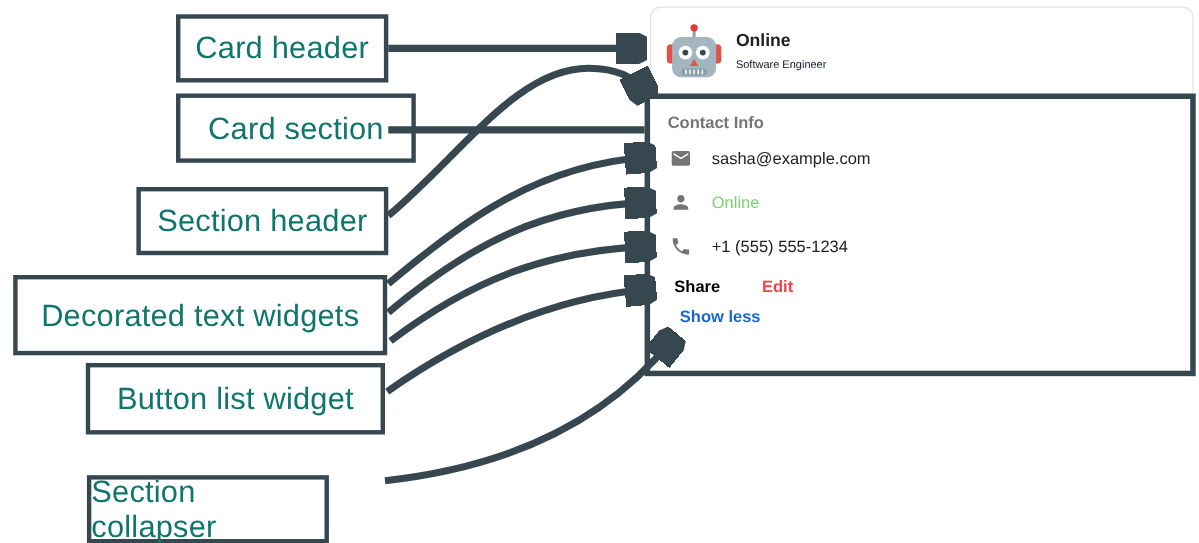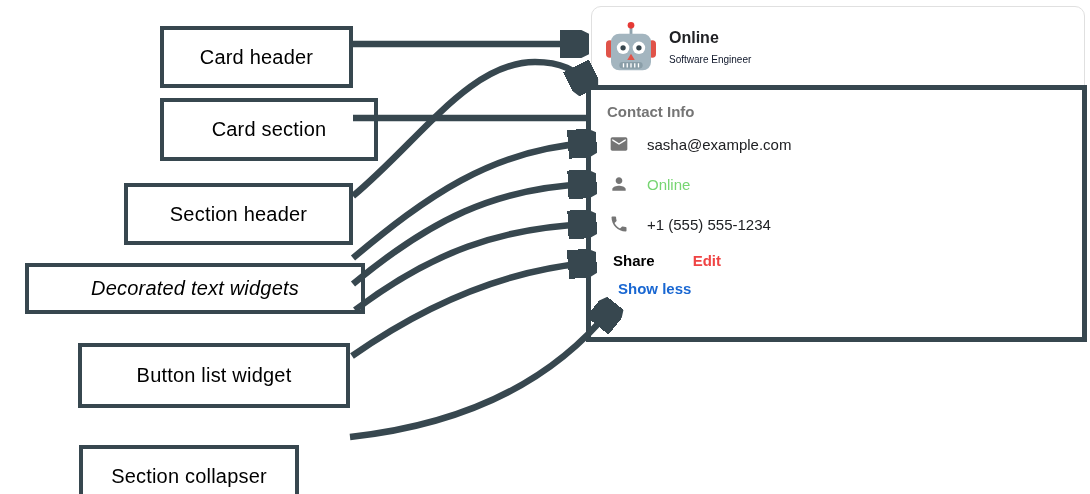--- a/index.html
+++ b/index.html
@@ -3,26 +3,26 @@
 <meta charset="utf-8">
 <style>
   * { margin:0; padding:0; box-sizing:border-box; }
   html,body { width:1090px; height:494px; background:#ffffff; overflow:hidden;
               font-family:"Liberation Sans", sans-serif; position:relative; }
 
   
   .ann-box {
     position:absolute; background:#ffffff; border:4px solid #37474F;
     display:flex; align-items:center; justify-content:center;
-    color:#000000; font-size:20px; letter-spacing:0.2px; z-index:3;margin-top:13px;
+    color:#0f766e; font-size:28px; letter-spacing:0.2px; z-index:3;
   }
   #ann-card-header      { left:160px; top:13px;  width:193px; height:62px; }
   #ann-card-section     { left:160px; top:85px;  width:218px; height:63px; }
   #ann-section-header   { left:124px; top:170px; width:229px; height:62px; }
-  #ann-decorated-text   { left:25px;  top:250px; width:340px; height:51px;font-style:italic; }
+  #ann-decorated-text   { left:12px;  top:250px; width:340px; height:73px; }
   #ann-button-list      { left:78px;  top:330px; width:272px; height:65px; }
   #ann-section-collapser{ left:79px;  top:432px; width:220px; height:62px; }
 
   
   .card {
     position:absolute; left:591px; top:6px; width:494px; height:314px;
     background:#ffffff; border:1.5px solid #E0E0E0; border-radius:10px; z-index:1;
   }
   .card-header { position:absolute; left:0; top:0; width:100%; height:79px;
                  display:flex; align-items:center; padding-left:14px; }

